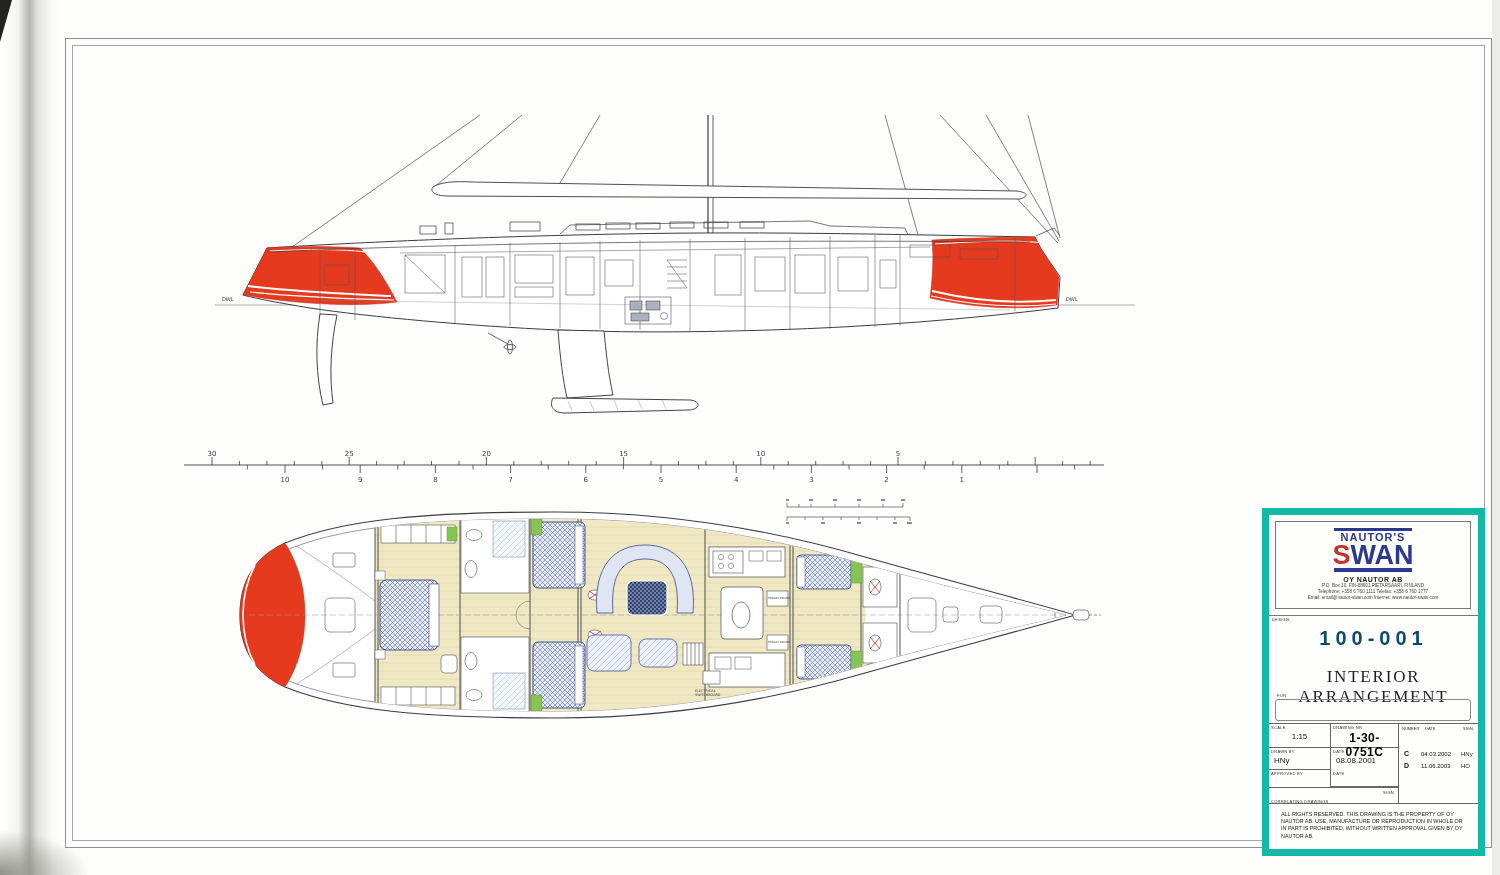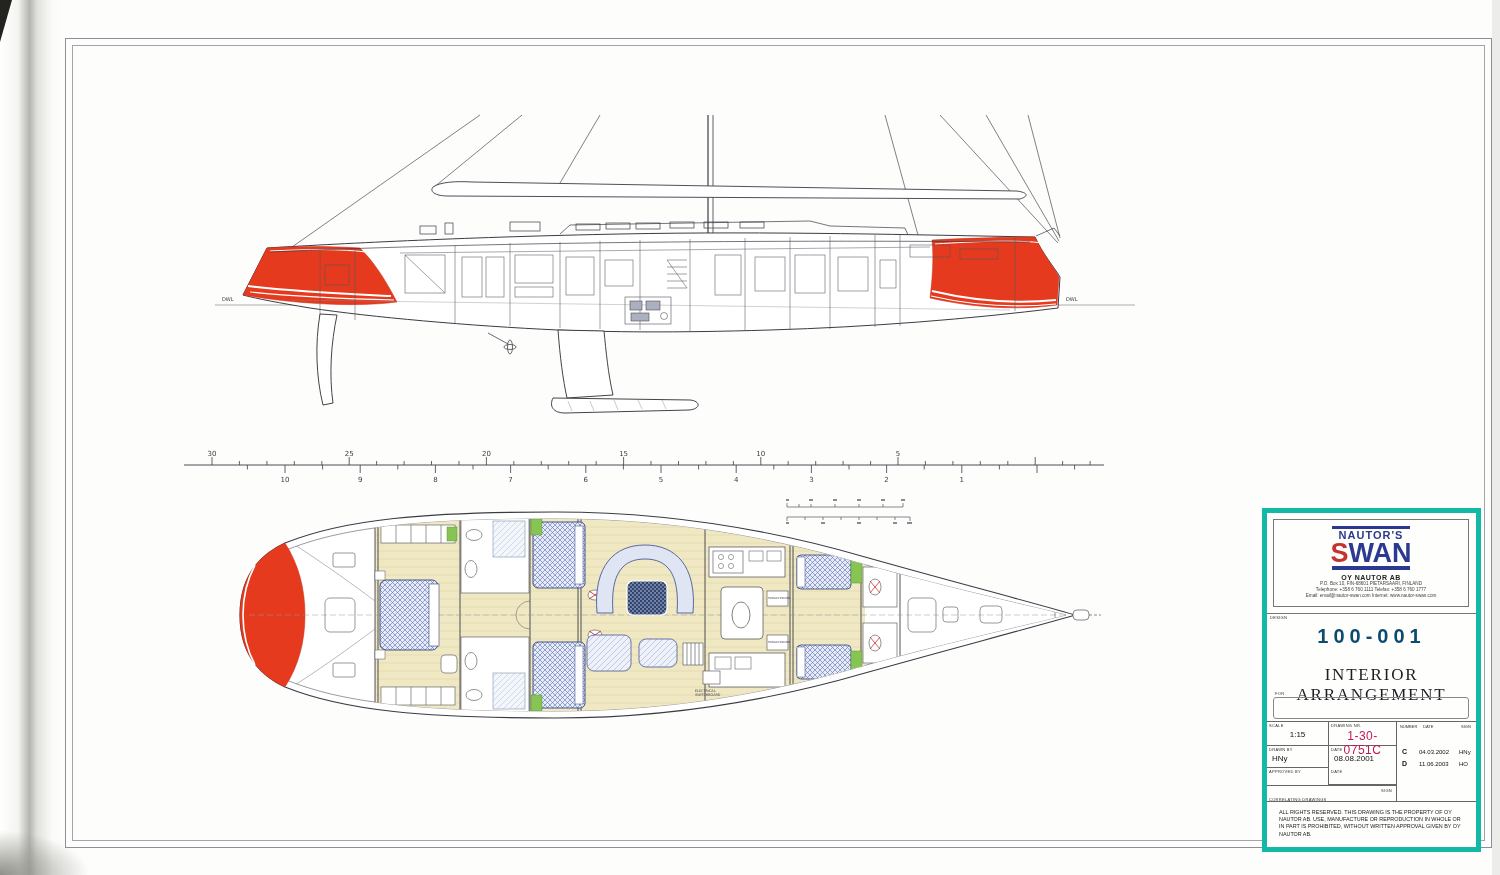--- a/index.html
+++ b/index.html
@@ -14,40 +14,40 @@
     background:linear-gradient(90deg,#b5b5af 0%,#dedeab0 8%,#e9e9e5 20%,#eeeeea 100%);}
   .scan-bottom-smudge{position:absolute;left:0;top:830px;width:90px;height:45px;
     background:radial-gradient(ellipse at 0% 100%, #8f8f88 0%, rgba(143,143,136,0) 70%);}
   .scan-right{position:absolute;right:0;top:0;width:8px;height:875px;background:#ececea;}
   
   .sheet-border-outer{position:absolute;left:65px;top:38px;width:1425px;height:808px;border:1px solid #8e8e96;}
   .sheet-border-inner{position:absolute;left:72px;top:45px;width:1411px;height:794px;border:1px solid #a3a3ab;}
   svg{position:absolute;overflow:visible;}
   svg text{font-family:"DejaVu Sans","Liberation Sans",sans-serif;fill:#3b3b45;}
   
-  .tblock{position:absolute;left:1262px;top:508px;width:209px;height:334px;border:5px solid #14b8a6;background:#fefefd;}
+  .tblock{position:absolute;left:1262px;top:508px;width:209px;height:334px;border:7px solid #14b8a6;background:#fefefd;}
   .tblock *{box-sizing:border-box;}
   .logo-box{position:absolute;left:6px;top:6px;width:196px;height:88px;border:1px solid #777;text-align:center;}
   .logo-bar{height:3px;background:#2b3990;width:78px;margin:0 auto;}
   .logo-nautors{font-weight:bold;color:#2b3990;font-size:11px;letter-spacing:1px;line-height:11px;margin-top:1px;}
   .logo-swan{font-weight:bold;color:#2b3990;font-size:27px;line-height:25px;letter-spacing:0px;font-stretch:condensed;}
   .logo-swan .s-red{color:#c4332e;}
   .company{font-size:7px;font-weight:bold;color:#222;margin-top:4px;letter-spacing:.5px;}
   .addr{font-size:4.6px;color:#444;line-height:6px;}
   .fieldline{position:absolute;left:0;width:209px;border-top:1px solid #777;}
   .minilabel{font-size:4px;color:#333;letter-spacing:.3px;}
   .proj-num{position:absolute;left:0;top:112px;width:209px;text-align:center;
     font-size:20px;font-weight:bold;letter-spacing:5px;color:#0c4a6e;font-family:"Liberation Sans",sans-serif;}
   .draw-title{position:absolute;left:0;top:152px;width:209px;text-align:center;
     font-family:"Liberation Serif",serif;font-size:17px;letter-spacing:1.8px;color:#1d1d22;}
   .for-box{position:absolute;left:6px;top:184px;width:196px;height:22px;border:1px solid #888;border-radius:3px;}
   .form{position:absolute;left:0;top:208px;width:209px;height:80px;border-top:1px solid #666;}
   .cell{position:absolute;border-right:1px solid #666;border-bottom:1px solid #666;padding:1px 2px;}
   .cell .val{font-size:8px;color:#111;margin-top:2px;text-align:center;}
-  .val-big{font-size:12px;font-weight:normal;color:#be185d;text-align:center;margin-top:1px;letter-spacing:.5px;}
+  .val-big{font-size:12px;font-weight:bold;color:#000000;text-align:center;margin-top:1px;letter-spacing:.5px;}
   .rev-head{position:absolute;font-size:4px;color:#333;}
   .rev-txt{position:absolute;font-size:7px;color:#111;}
   .disclaimer{position:absolute;left:0;top:288px;width:209px;height:46px;border-top:1px solid #666;
     font-size:5.4px;line-height:7.2px;color:#222;padding:7px 10px 0 12px;}
 </style>
 </head>
 <body>
 
 <div id="stage">
 

